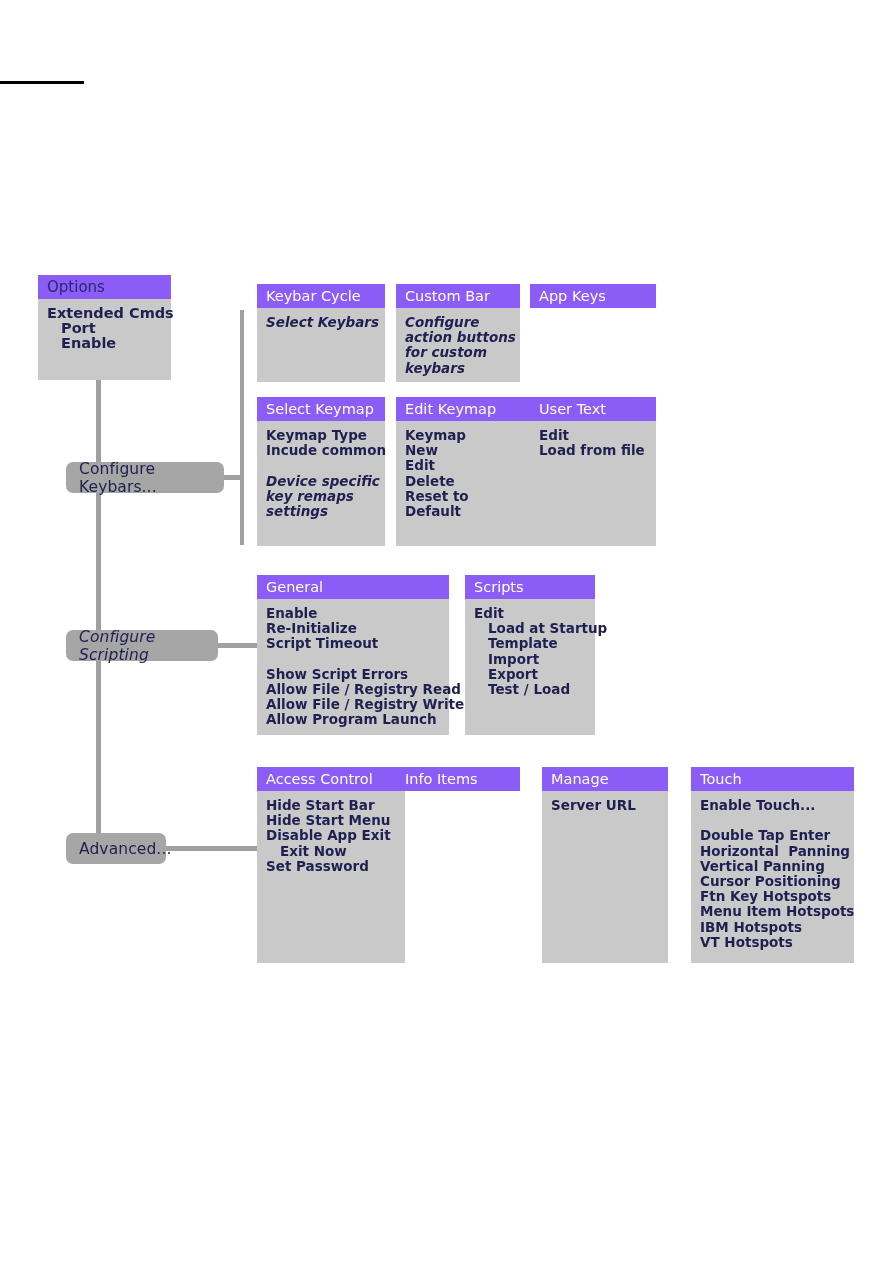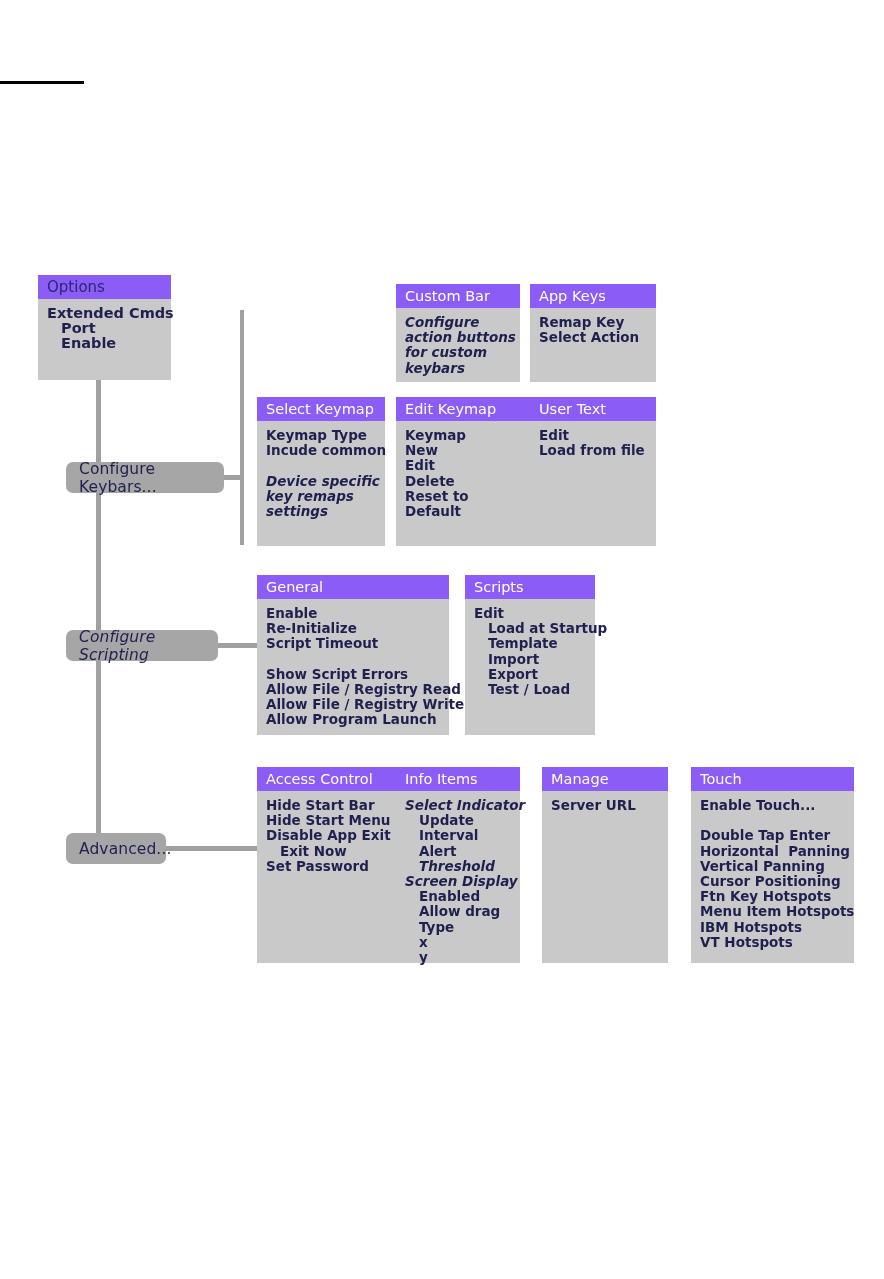--- a/index.html
+++ b/index.html
@@ -125,37 +125,39 @@
   </div>
 
   <div class="node italic" style="left:66px; top:630px; width:152px; height:31px;">
     <span>Configure Scripting</span>
   </div>
 
   <div class="node" style="left:66px; top:833px; width:100px; height:31px;">
     <span>Advanced...</span>
   </div>
 
+  <div class="panel" style="left:257px; top:284px; width:128px; height:98px;">
+    <div class="panel-header">Keybar Cycle</div>
+    <div class="panel-body">
+      <div class="row italic">Select Keybars</div>
+    </div>
+  </div>
 
   <div class="panel" style="left:396px; top:284px; width:124px; height:98px;">
     <div class="panel-header">Custom Bar</div>
     <div class="panel-body">
       <div class="row italic">Configure</div>
       <div class="row italic">action buttons</div>
       <div class="row italic">for custom</div>
       <div class="row italic">keybars</div>
     </div>
   </div>
 
   <div class="panel" style="left:530px; top:284px; width:126px; height:98px;">
     <div class="panel-header">App Keys</div>
-    <div class="panel-body">
-      <div class="row">Remap Key</div>
-      <div class="row">Select Action</div>
-    </div>
   </div>
 
   <div class="panel" style="left:257px; top:397px; width:128px; height:149px;">
     <div class="panel-header">Select Keymap</div>
     <div class="panel-body">
       <div class="row">Keymap Type</div>
       <div class="row">Incude common</div>
       <div class="row spacer"></div>
       <div class="row italic">Device specific</div>
       <div class="row italic">key remaps</div>
@@ -215,33 +217,20 @@
       <div class="row">Hide Start Bar</div>
       <div class="row">Hide Start Menu</div>
       <div class="row">Disable App Exit</div>
       <div class="row indent1">Exit Now</div>
       <div class="row">Set Password</div>
     </div>
   </div>
 
   <div class="panel" style="left:396px; top:767px; width:124px; height:196px;">
     <div class="panel-header">Info Items</div>
-    <div class="panel-body">
-      <div class="row italic">Select Indicator</div>
-      <div class="row indent1">Update</div>
-      <div class="row indent1">Interval</div>
-      <div class="row indent1">Alert</div>
-      <div class="row indent1 italic">Threshold</div>
-      <div class="row italic">Screen Display</div>
-      <div class="row indent1">Enabled</div>
-      <div class="row indent1">Allow drag</div>
-      <div class="row indent1">Type</div>
-      <div class="row indent1">x</div>
-      <div class="row indent1">y</div>
-    </div>
   </div>
 
   <div class="panel" style="left:542px; top:767px; width:126px; height:196px;">
     <div class="panel-header">Manage</div>
     <div class="panel-body">
       <div class="row">Server URL</div>
     </div>
   </div>
 
   <div class="panel" style="left:672px; top:767px; width:163px; height:196px;margin-left:19px;">

